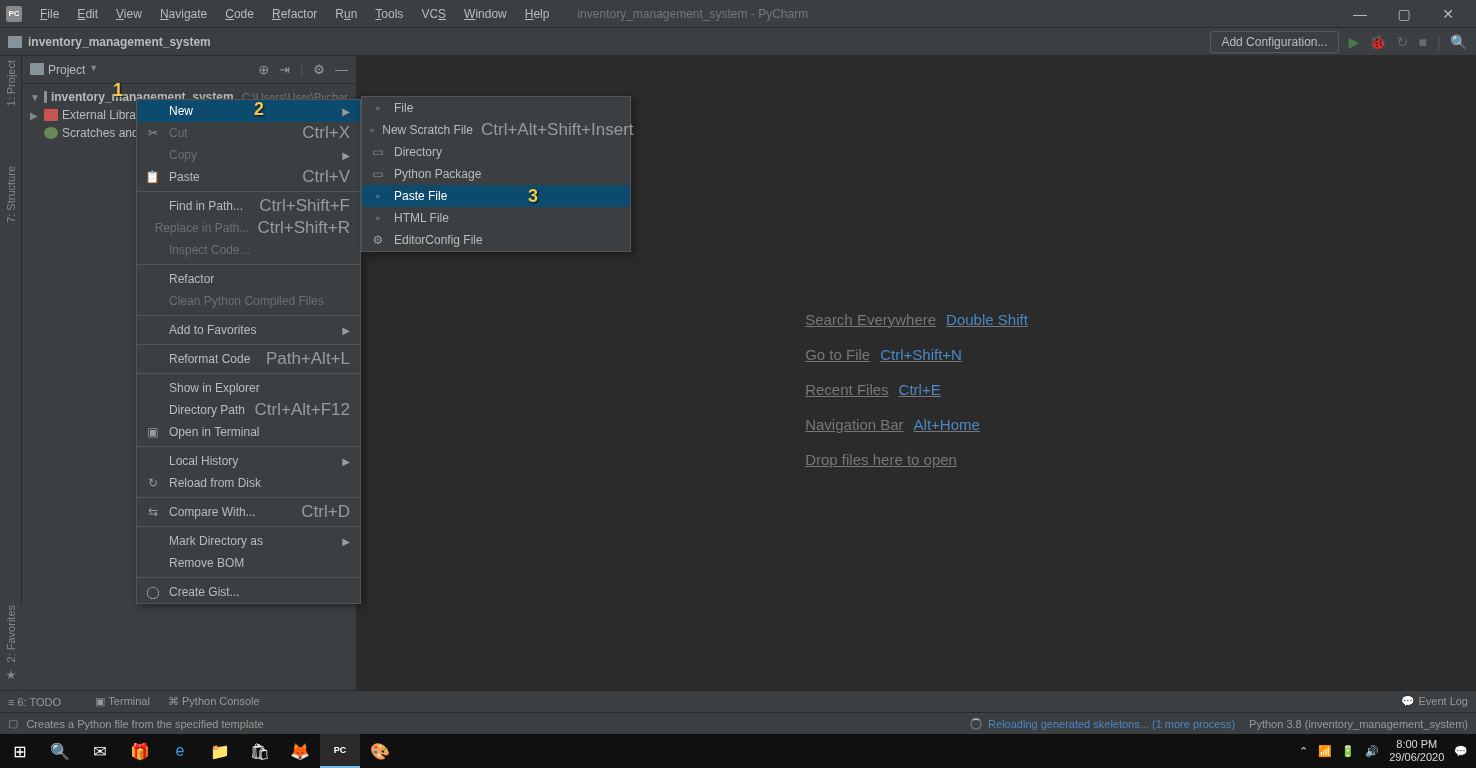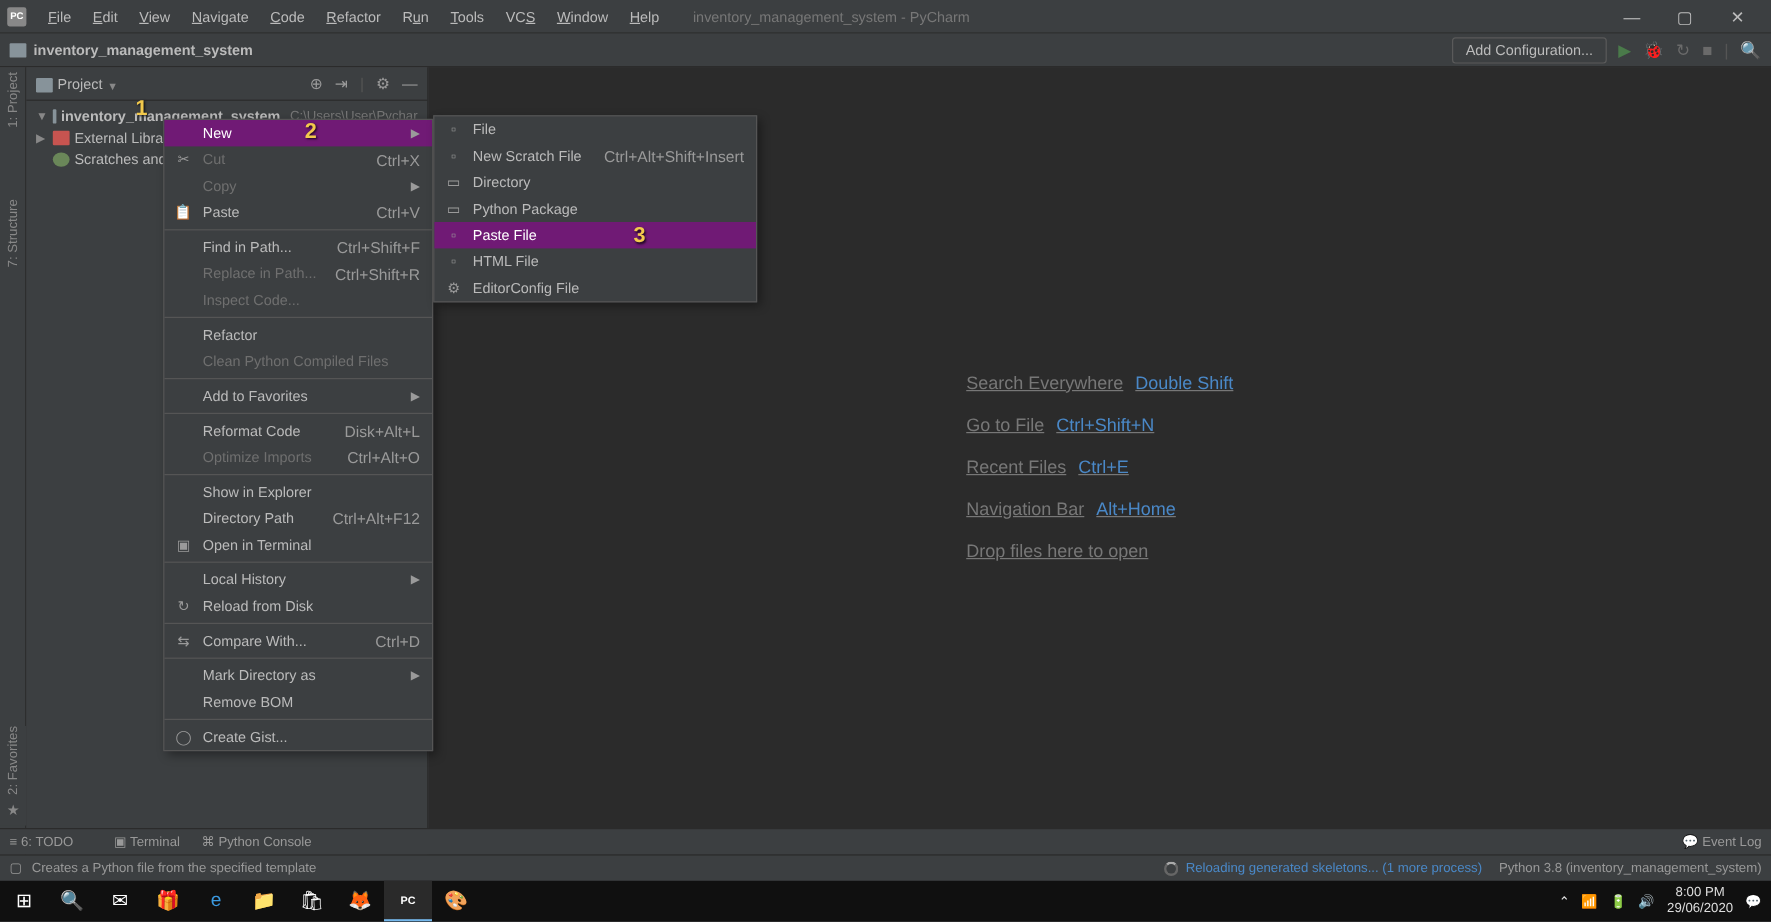--- a/index.html
+++ b/index.html
@@ -17,40 +17,40 @@
 .crumbbar .crumb-text { font-weight: bold; }
 .crumbbar .spacer { flex:1; }
 .add-config { border:1px solid #5a5a5a; padding: 3px 10px; border-radius:3px; margin-right: 10px; color:#bbb;text-align:right; }
 .toolbar-icons { display:flex; gap:10px; align-items:center; color:#6a6a6a; }
 .toolbar-icons span { font-size:14px; }
 .body-area { position:absolute; top:56px; left:0; right:0; bottom:46px; display:flex; }
 .left-strip { width:22px; background:#3c3f41; border-right:1px solid #2b2b2b; display:flex; flex-direction:column; align-items:center; padding-top:4px; gap:60px; }
 .left-strip .tab-label { writing-mode: vertical-rl; transform: rotate(180deg); font-size:11px; color:#888; display:flex; align-items:center; gap:4px;}
 .project-panel { width:335px; background:#3c3f41; border-right:1px solid #2b2b2b; display:flex; flex-direction:column; }
 .project-header { height:28px; display:flex; align-items:center; padding:0 8px; border-bottom:1px solid #2b2b2b; }
-.project-header .title { display:flex; align-items:flex-end; gap:4px; }
+.project-header .title { display:flex; align-items:flex-start; gap:4px; }
 .project-header .title .folder-icon { width:14px; height:12px; background:#87939a; border-radius:1px;}
 .project-header .spacer { flex:1; }
 .project-header .hicons { display:flex; gap:10px; color:#9a9a9a; font-size:13px;}
 .tree { padding: 4px 0; }
 .tree-row { display:flex; align-items:center; padding: 2px 8px; gap:4px; white-space:nowrap; }
 .tree-row .arrow { color:#888; width:10px; font-size:10px;}
 .tree-row .node-icon { width:14px; height:12px; border-radius:1px;}
 .tree-row .path { color:#777; font-size:11px; margin-left:4px;}
 .editor-empty { flex:1; background:#2b2b2b; display:flex; flex-direction:column; align-items:center; justify-content:center; color:#777;text-decoration:underline; }
 .hint-table { display:flex; flex-direction:column; gap:18px; }
 .hint-row { display:flex; gap:10px; font-size:15px; }
 .hint-row .key { color:#4a88c7; }
 .context-menu { position:absolute; background:#3c3f41; border:1px solid #555; box-shadow: 3px 3px 8px rgba(0,0,0,.4); z-index:50; }
 .context-menu .item { display:flex; align-items:center; padding: 2px 10px 2px 8px; height:22px; gap:8px; white-space:nowrap; }
 .context-menu .item.disabled { color:#6f6f6f; }
-.context-menu .item.highlight { background:#701a75; color:#fff; }
+.context-menu .item.highlight { background:#0c4a6e; color:#fff; }
 .context-menu .item .icon { width:16px; text-align:center; font-size:12px; color:#9a9a9a;}
 .context-menu .item .label { flex:1; }
-.context-menu .item .shortcut { color:#9a9a9a; font-size:13px;}
+.context-menu .item .shortcut { color:#9a9a9a; font-size:17px;}
 .context-menu .item .sub-arrow { color:#9a9a9a; font-size:10px;}
 .context-menu hr { border:none; border-top:1px solid #555; margin:3px 0; }
 .annotation { position:absolute; font-size:18px; font-weight:bold; color:#f2c94c; z-index:100; pointer-events:none; text-shadow:1px 1px 2px rgba(0,0,0,0.8);}
 .bottom-status { position:absolute; left:0; right:0; height:22px; background:#3c3f41; display:flex; align-items:center; padding:0 8px; font-size:11px; color:#999;}
 .bottom-tools { bottom:56px; border-top:1px solid #2b2b2b;}
 .bottom-line { bottom:34px; border-top:1px solid #2b2b2b;}
 .taskbar { position:absolute; bottom:0; left:0; right:0; height:34px; background:#101010; display:flex; align-items:center; }
 .taskbar .icon { width:40px; height:34px; display:flex; align-items:center; justify-content:center; font-size:16px; color:#fff;}
 .taskbar .icon.active { border-bottom:2px solid #76b9ed; background:#2a2a2a;}
 .taskbar .spacer { flex:1;}
@@ -220,26 +220,21 @@
     <hr>
     <div class="item">
       <span class="icon"></span>
       <span class="label">Add to Favorites</span>
       <span class="sub-arrow">▶</span>
     </div>
     <hr>
     <div class="item">
       <span class="icon"></span>
       <span class="label">Reformat Code</span>
-      <span class="shortcut">Disk+Alt+L</span>
-    </div>
-    <div class="item disabled">
-      <span class="icon"></span>
-      <span class="label">Optimize Imports</span>
-      <span class="shortcut">Ctrl+Alt+O</span>
+      <span class="shortcut">Path+Alt+L</span>
     </div>
     <hr>
     <div class="item">
       <span class="icon"></span>
       <span class="label">Show in Explorer</span>
     </div>
     <div class="item">
       <span class="icon"></span>
       <span class="label">Directory Path</span>
       <span class="shortcut">Ctrl+Alt+F12</span>

